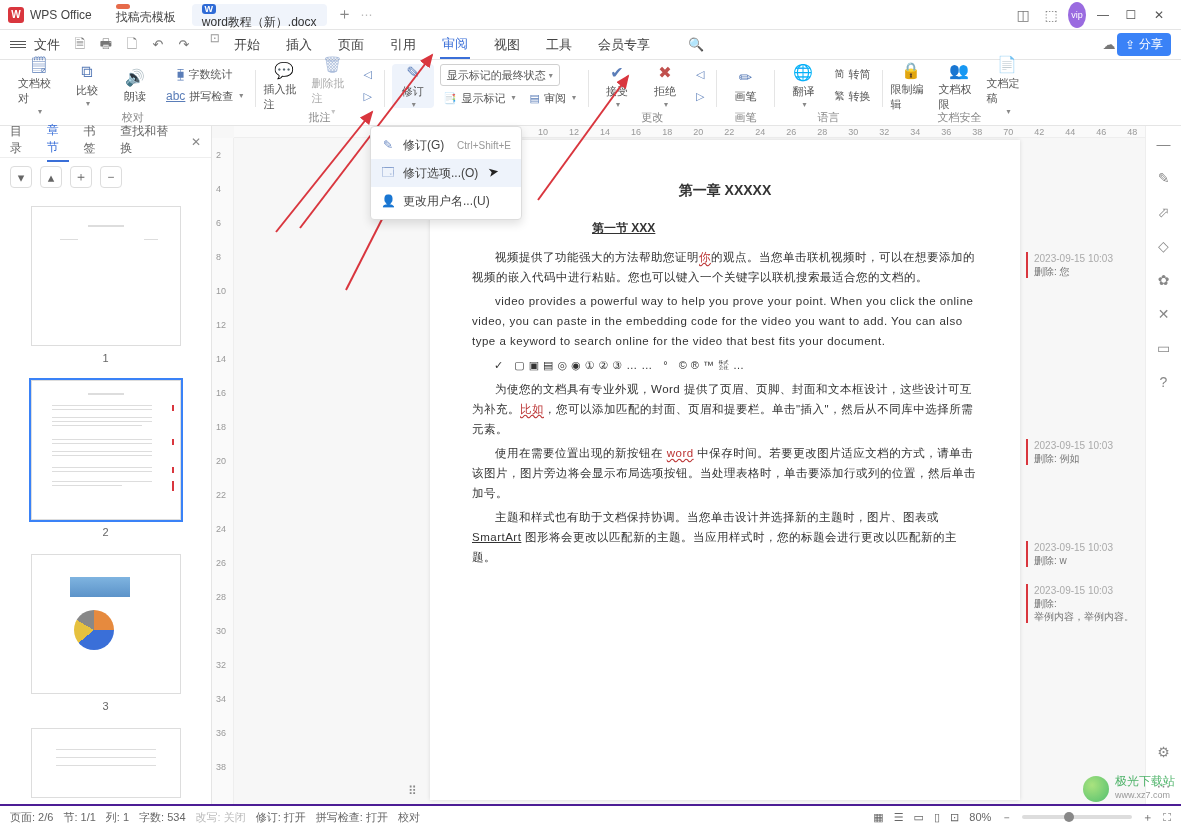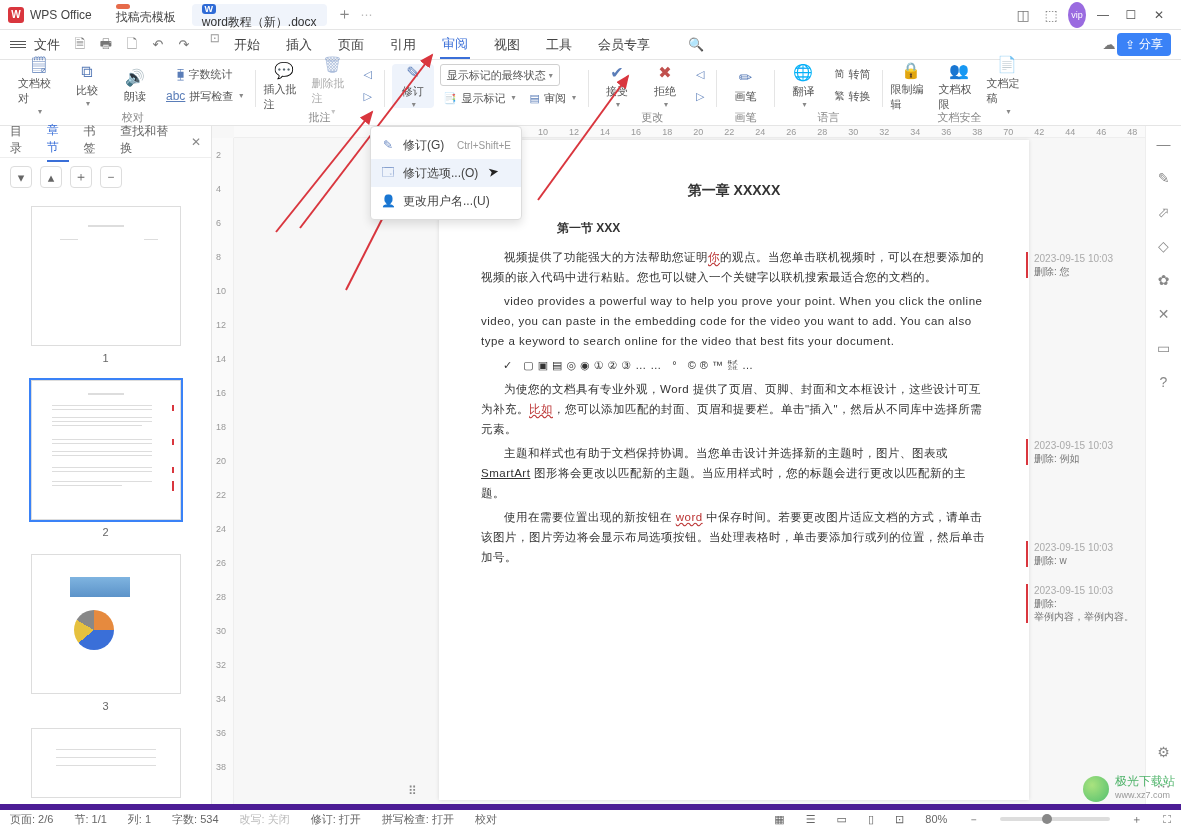--- a/index.html
+++ b/index.html
@@ -71,23 +71,23 @@
   .thumb .redmark { position:absolute; right:6px; width:2px; background:#d9363e;}
   .thumb3-img { position:absolute; top:22px; left:38px; width:60px; height:20px; background:linear-gradient(#7fb4e0,#5c93c9);}
   .thumb3-pie { position:absolute; top:55px; left:42px; width:40px; height:40px; border-radius:50%; background:conic-gradient(#e68a3e 0 90deg,#3a6fd8 90deg 230deg,#e6c13e 230deg 300deg,#888 300deg 360deg);}
 
   
   .docwrap { flex:1; position:relative; background:#f7f7f7; overflow:hidden;}
   .vruler { position:absolute; left:0; top:12px; bottom:0; width:22px; background:#fafafa; border-right:1px solid #eee;}
   .vruler .vt { position:absolute; left:4px; font-size:9px; color:#999; }
   .hruler { position:absolute; left:22px; right:0; top:0; height:12px; background:#fafafa; border-bottom:1px solid #eee; display:flex; align-items:center; padding-left:200px; gap:21px;}
   .hruler span { font-size:9px; color:#999; }
-  .page { position:absolute; left:227px; top:14px; width:590px; height:660px; background:#fff; box-shadow:0 0 4px rgba(0,0,0,0.12); padding:30px 42px 20px; }
+  .page { position:absolute; left:218px; top:14px; width:590px; height:660px; background:#fff; box-shadow:0 0 4px rgba(0,0,0,0.12); padding:30px 42px 20px; }
   .page h1 { text-align:center; font-size:14px; font-weight:bold; margin:12px 0 20px;}
-  .page h2 { font-size:12px; font-weight:bold; margin:6px 0 10px 76px;}
+  .page h2 { font-size:12px; font-weight:bold; margin:6px 0 10px 120px;text-decoration:underline;}
   .page p { font-size:11.5px; line-height:20px; color:#333; text-indent:2em; margin:4px 0; letter-spacing:0.5px;}
   .page .u { color:#b33; text-decoration:underline wavy #b33; }
   .page .u2 { color:#333; text-decoration:underline; }
   .page .sym { font-size:11px; letter-spacing:4px; color:#333; }
   .page-handle { position:absolute; left:196px; bottom:6px; color:#888; font-size:12px;}
 
   
   .revmark { position:absolute; border-left:2px solid #d9363e; padding-left:6px; font-size:10px; color:#999; line-height:13px;}
   .revmark .t { color:#aaa; }
   .revmark .d { color:#777; }
@@ -101,21 +101,21 @@
   .cursor-arrow { position:absolute; left:488px; top:164px; font-size:13px; color:#222; z-index:60; transform:rotate(-10deg);}
 
   
   .arrow-svg { position:absolute; z-index:40; pointer-events:none;}
 
   
   .rsidebar { width:36px; border-left:1px solid #eee; background:#fff; display:flex; flex-direction:column; align-items:center; padding-top:8px; gap:14px;}
   .rs-ic { width:20px; height:20px; color:#888; display:flex; align-items:center; justify-content:center; font-size:14px;}
 
   
-  .statusbar { height:24px; border-top:6px solid #4c1d95; display:flex; align-items:center; padding:0 10px; font-size:11px; color:#666; gap:21px;}
+  .statusbar { height:24px; border-top:2px solid #4c1d95; display:flex; align-items:center; padding:0 10px; font-size:11px; color:#666; gap:10px;}
   .statusbar .spacer { flex:1; }
   .status-btn { color:#666; }
   .zoom-slider { width:110px; height:4px; background:#ddd; border-radius:2px; position:relative;}
   .zoom-slider::after { content:""; position:absolute; left:38%; top:-3px; width:10px; height:10px; border-radius:50%; background:#888;}
 
   
   .watermark { position:absolute; right:6px; bottom:26px; display:flex; align-items:center; gap:6px; opacity:0.85;}
   .wm-ic { width:26px; height:26px; border-radius:50%; background:radial-gradient(circle at 35% 35%, #9de06a, #34b557);}
   .wm-txt { font-size:12px; color:#34a853; line-height:13px;}
   .wm-txt small { color:#888; font-size:9px;}
@@ -429,22 +429,22 @@
         <div class="vt" style="top: 624px;">38</div>
       </div>
 
     <div class="page">
       <h1>第一章  XXXXX</h1>
       <h2>第一节  XXX</h2>
       <p><span>视频提供了功能强大的方法帮助您证明</span><span class="u">你</span><span>的观点。当您单击联机视频时，可以在想要添加的视频的嵌入代码中进行粘贴。您也可以键入一个关键字以联机搜索最适合您的文档的。</span></p>
       <p>video provides a powerful way to help you prove your point. When you click the online video, you can paste in the embedding code for the video you want to add. You can also type a keyword to search online for the video that best fits your document.</p>
       <p class="sym">✓ ▢▣▤◎◉①②③……  ° ©®™㍿…</p>
       <p><span>为使您的文档具有专业外观，Word 提供了页眉、页脚、封面和文本框设计，这些设计可互为补充。</span><span class="u">比如</span><span>，您可以添加匹配的封面、页眉和提要栏。单击"插入"，然后从不同库中选择所需元素。</span></p>
+      <p><span>使用在需要位置出现的新按钮在 </span><span class="u">word</span><span> 中保存时间。若要更改图片适应文档的方式，请单击该图片，图片旁边将会显示布局选项按钮。当处理表格时，单击要添加行或列的位置，然后单击加号。</span></p>
       <p><span>主题和样式也有助于文档保持协调。当您单击设计并选择新的主题时，图片、图表或 </span><span class="u2">SmartArt</span><span> 图形将会更改以匹配新的主题。当应用样式时，您的标题会进行更改以匹配新的主题。</span></p>
-      <p><span>使用在需要位置出现的新按钮在 </span><span class="u">word</span><span> 中保存时间。若要更改图片适应文档的方式，请单击该图片，图片旁边将会显示布局选项按钮。当处理表格时，单击要添加行或列的位置，然后单击加号。</span></p>
     </div>
 
     <div class="page-handle">⠿</div>
 
     <div class="revmark" style="left:814px; top:126px;">
       <div class="t">2023-09-15 10:03</div>
       <div class="d">删除: 您</div>
     </div>
     <div class="revmark" style="left:814px; top:313px;">
       <div class="t">2023-09-15 10:03</div>

